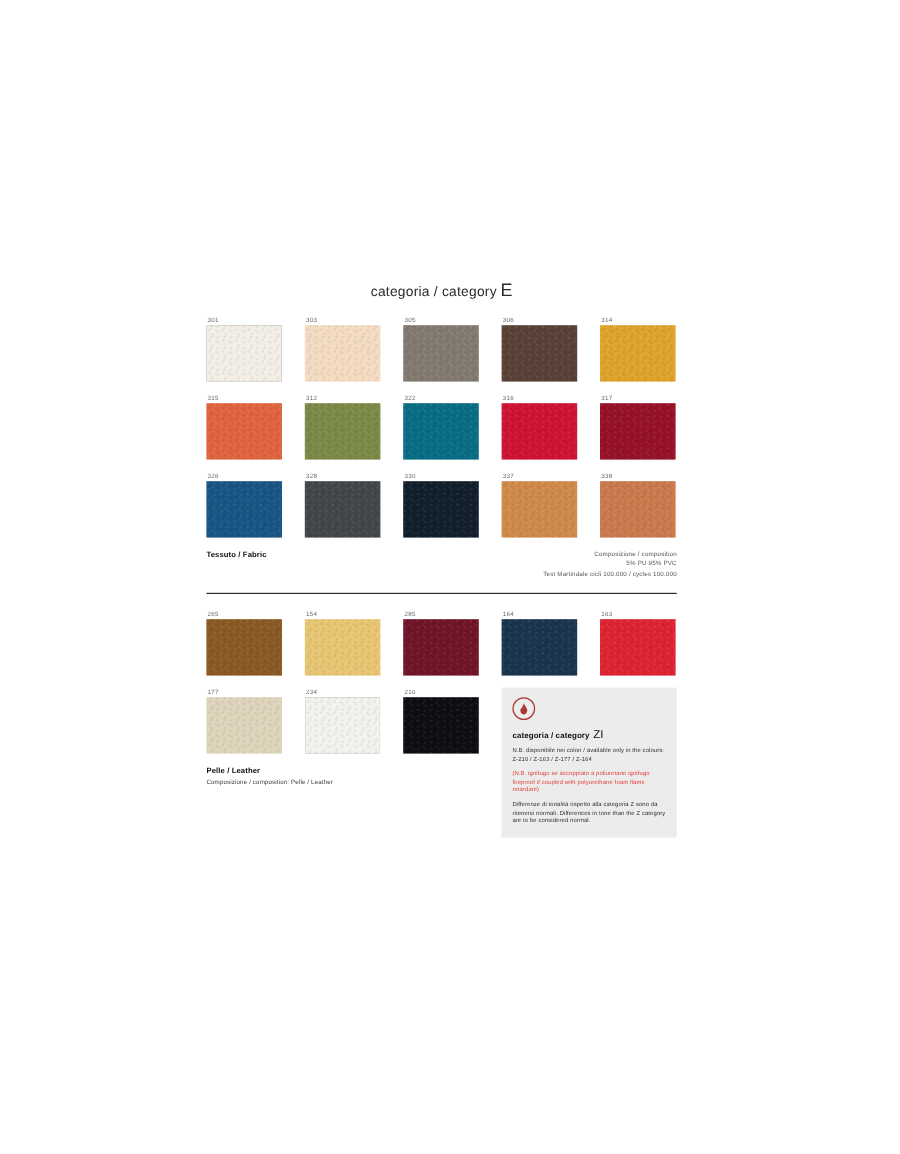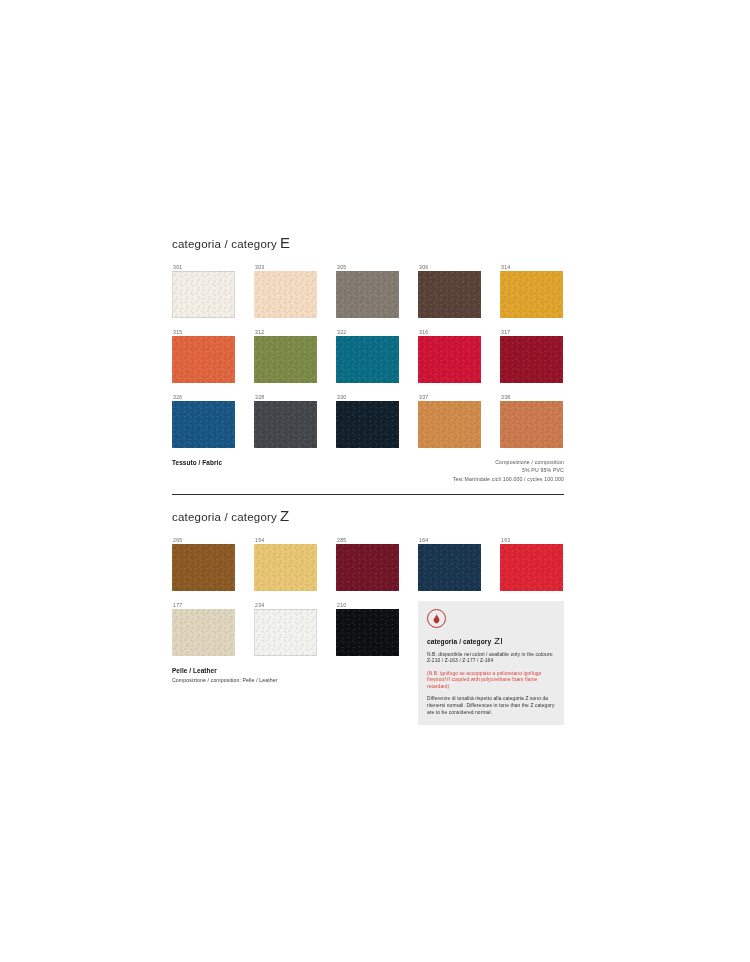--- a/index.html
+++ b/index.html
@@ -32,20 +32,21 @@
 
   
   .cat-heading {
     font-size: 11.5px;
     font-weight: 400;
     color: #2b2b2b;
     letter-spacing: 0.2px;
     margin: 0 0 12px 0;
     line-height: 1;
     white-space: nowrap;
+    text-align: center;
   }
   .cat-heading .cat-letter {
     font-size: 15px;
     letter-spacing: 0;
     padding-left: 3px;
   }
 
   
   .swatch-grid {
     display: block;
@@ -277,23 +278,20 @@
           <div>Composizione / composition</div>
           <div>5% PU 95% PVC</div>
           <div>Test Martindale cicli 100.000 / cycles 100.000</div>
         </div>
       </div>
     </div>
 
     <hr class="divider">
 
     <div>
-      <div class="cat-heading">
-        <span>categoria / category</span><span class="cat-letter">Z</span>
-      </div>
 
       <div class="swatch-grid">
 
         <div class="swatch-row">
           <div class="swatch-cell">
             <div class="swatch-code">265</div>
             <div class="swatch-chip" style="background-color:#8b5a24"></div>
           </div>
           <div class="swatch-cell">
             <div class="swatch-code">154</div>

